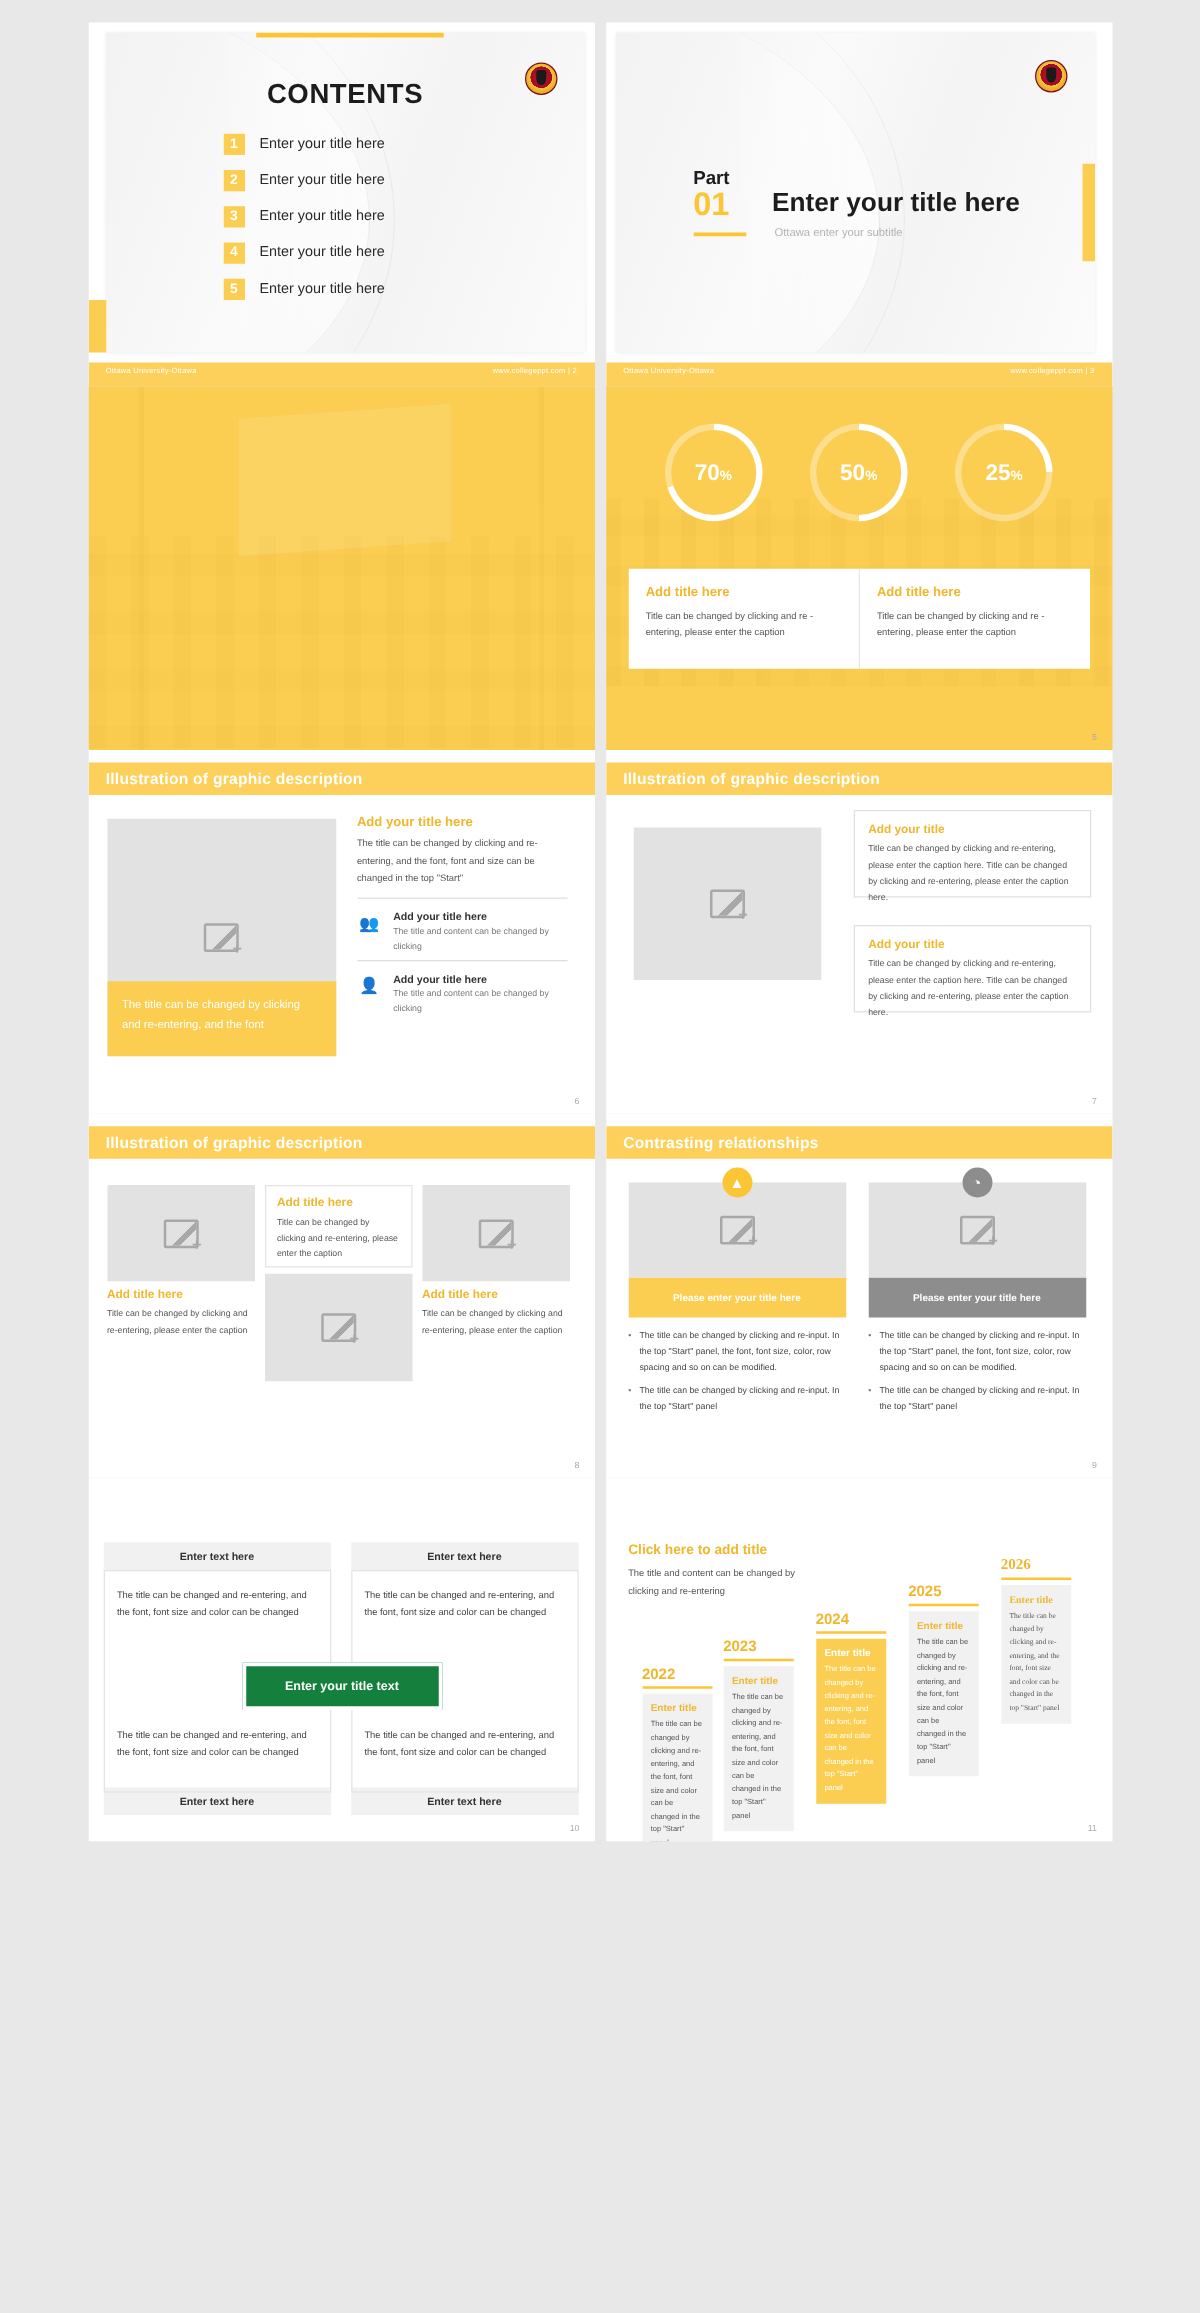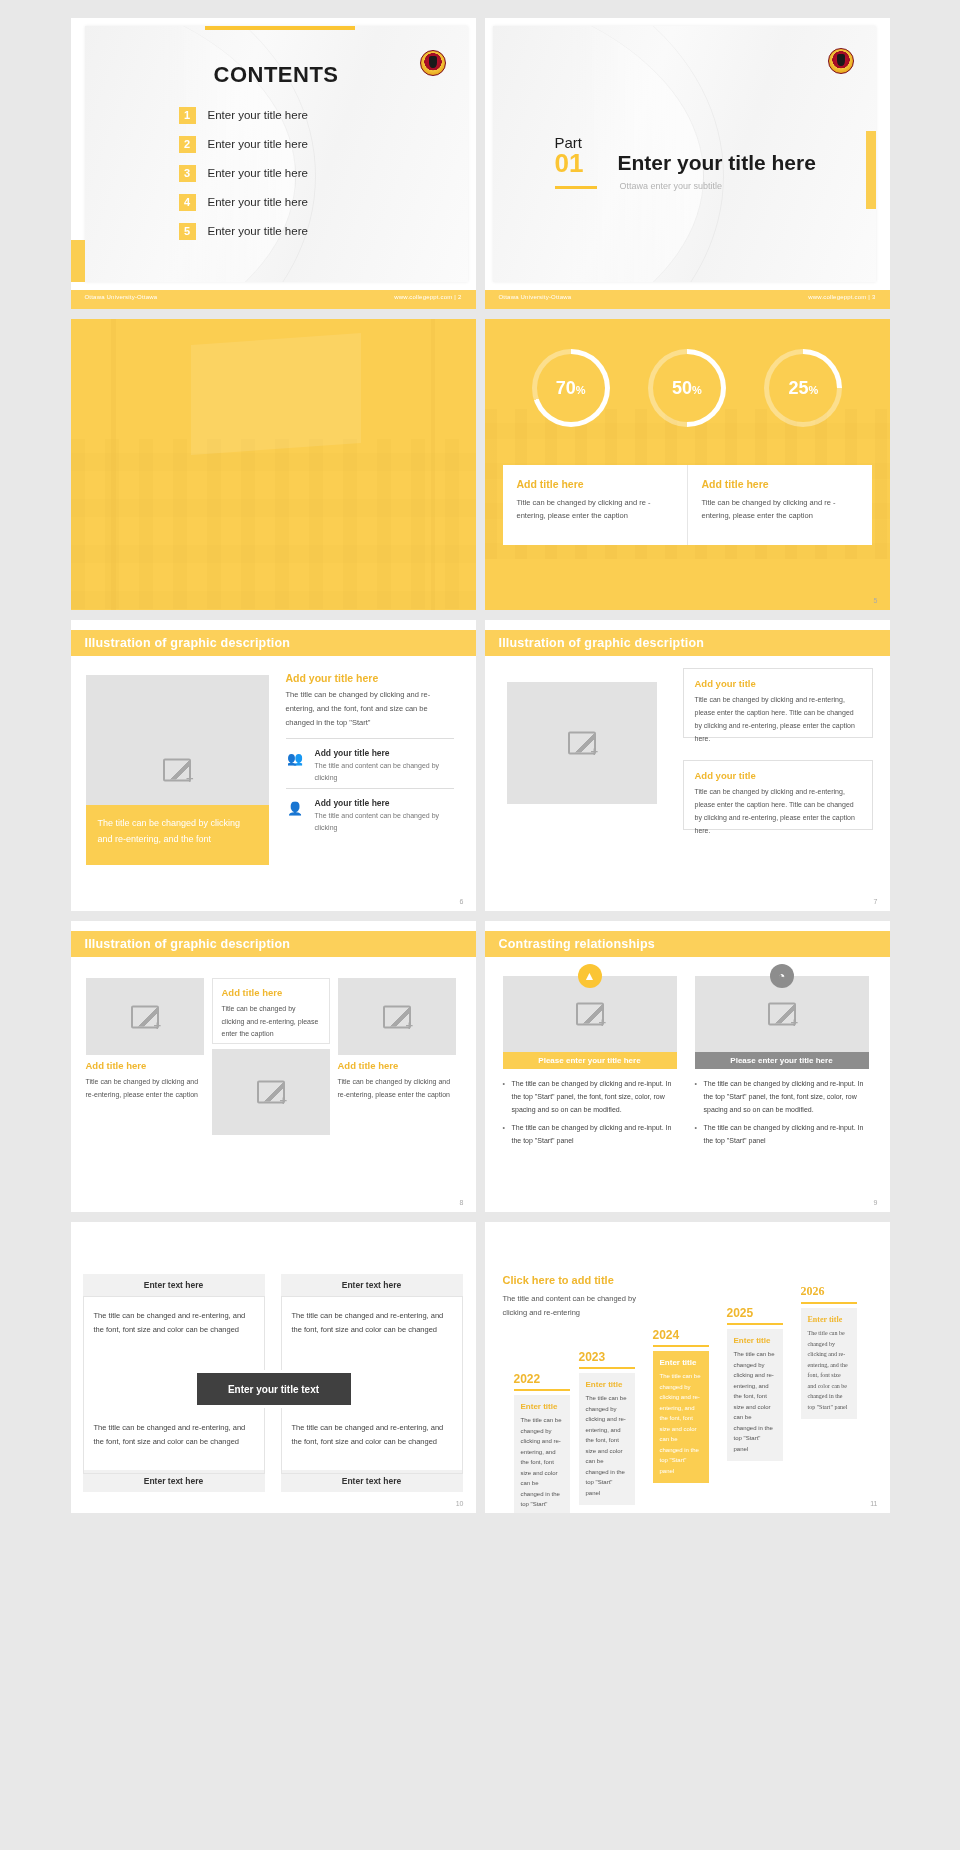--- a/index.html
+++ b/index.html
@@ -2,21 +2,21 @@
 <html><head>
 <meta charset="utf-8">
 <style>
   * { box-sizing: border-box; margin: 0; padding: 0; }
   body {
     width: 960px; height: 1850px;
     background: #e8e8e8;
     font-family: "Liberation Sans", sans-serif;
     overflow: hidden;
   }
-  .grid { display: grid; grid-template-columns: 405px 405px; gap: 10px 9px;
+  .grid { display: grid; grid-template-columns: 405px 405px; gap: 0 9px;
           padding: 18px 0 0 0; justify-content: center; }
   .slide { width: 405px; height: 291px; background: #fff; position: relative; overflow: hidden; }
 
   
   .logo { position: absolute; width: 26px; height: 26px; border-radius: 50%;
           background: radial-gradient(circle at 50% 45%, #c8102e 0%, #a00d24 48%, #f5c63c 49%, #e8a81e 72%, #8a0b1c 100%);
           border: 1.5px solid #7d0a18; }
   .logo::after { content:''; position:absolute; left:50%; top:20%; transform:translateX(-50%);
           width:8px; height:12px; background:#1a1a1a; border-radius: 2px 2px 45% 45%; }
   .footbar { position: absolute; left:0; right:0; bottom:0; height: 19px; background:#fcd05a; }
@@ -48,21 +48,21 @@
   .s2 .num { width:17px; height:17px; background:#fbce51; color:#fff; font-size:11px; font-weight:bold;
              display:flex; align-items:center; justify-content:center; margin-right:12px; }
   .s2 .lbl { font-size:11.5px; color:#2a2a2a; }
   .s2 .leftstrip { position:absolute; left:0; top:222px; width:14px; bottom:27px; background:#fbce51; }
 
   
   .s3 .page { position:absolute; left:8px; top:8px; right:14px; bottom:27px; background:#f6f6f6;
               box-shadow:0 0 3px rgba(0,0,0,.08); overflow:hidden; }
   .s3 .logo { right:22px; top:22px; }
   .s3 .rightstrip { position:absolute; right:0; top:105px; width:10px; height:78px; background:#fbce51; }
-  .s3 .part { position:absolute; left:62px; top:108px; font-size:15px; font-weight:normal; color:#1c1c1c; }
+  .s3 .part { position:absolute; left:62px; top:108px; font-size:15px; font-weight:bold; color:#1c1c1c; }
   .s3 .num01 { position:absolute; left:62px; top:124px; font-size:26px; font-weight:bold; color:#fbc534; line-height:1; }
   .s3 .uline { position:absolute; left:62px; top:160px; width:42px; height:3px; background:#fbc534; }
   .s3 .ttl { position:absolute; left:125px; top:125px; font-size:21px; font-weight:bold; color:#1c1c1c; }
   .s3 .sub { position:absolute; left:127px; top:155px; font-size:9px; color:#b3b3b3; }
 
   
   .s4 { background:#fbce51; }
   .s4 .bldg { position:absolute; inset:0; opacity:.14;
        background:
         linear-gradient(to right, transparent 10%, rgba(180,130,20,.45) 10%, rgba(180,130,20,.45) 11%, transparent 11%),
@@ -131,32 +131,32 @@
   .s8 .tb { font-size:7px; color:#555; line-height:1.8; }
 
   
   .s9 .col { position:absolute; top:55px; width:174px; }
   .s9 .c1 { left:18px; } .s9 .c2 { left:210px; }
   .s9 .img { height:76px; }
   .s9 .badge { position:absolute; left:50%; top:-12px; transform:translateX(-50%); width:24px; height:24px;
                border-radius:50%; display:flex; align-items:center; justify-content:center; font-size:12px; color:#fff; z-index:3; }
   .s9 .b-y { background:#fbc534; }
   .s9 .b-g { background:#8d8d8d; }
-  .s9 .bar { height:17px; display:flex; align-items:center; justify-content:center;
+  .s9 .bar { height:32px; display:flex; align-items:center; justify-content:center;
              color:#fff; font-size:8px; font-weight:bold; }
   .s9 .bar-y { background:#fbce51; } .s9 .bar-g { background:#8d8d8d; }
   .s9 ul { list-style:none; margin-top:9px; }
   .s9 li { font-size:7px; color:#444; line-height:1.85; margin-bottom:5px; position:relative; padding-left:9px; }
   .s9 li::before { content:'•'; position:absolute; left:0; color:#777; }
 
   
   .s10 .cell { position:absolute; background:#f1f1f1; display:flex; align-items:center;
                justify-content:center; font-size:8.5px; font-weight:bold; color:#333; }
   .s10 .txt { position:absolute; font-size:7.5px; color:#444; line-height:1.9; padding:9px 11px; }
-  .s10 .center { position:absolute; left:123px; top:148px; width:160px; height:38px; background:#404040;
+  .s10 .center { position:absolute; left:123px; top:148px; width:160px; height:38px; background:#15803d;
                  color:#fff; font-size:10px; font-weight:bold; display:flex; align-items:center; justify-content:center;
                  border:3px solid #fff; z-index:4; }
 
   
   .s11 .kh { position:absolute; left:18px; top:52px; font-size:11px; color:#f0b72e; font-weight:bold; }
   .s11 .kb { position:absolute; left:18px; top:70px; width:155px; font-size:7.5px; color:#555; line-height:1.8; }
   .s11 .step { position:absolute; width:56px; }
   .s11 .yr { font-size:12px; font-weight:bold; color:#f0b72e; margin-bottom:3px; }
   .s11 .line { height:2px; background:#fbc534; margin-bottom:4px; }
   .s11 .bx { padding:7px 7px; }

